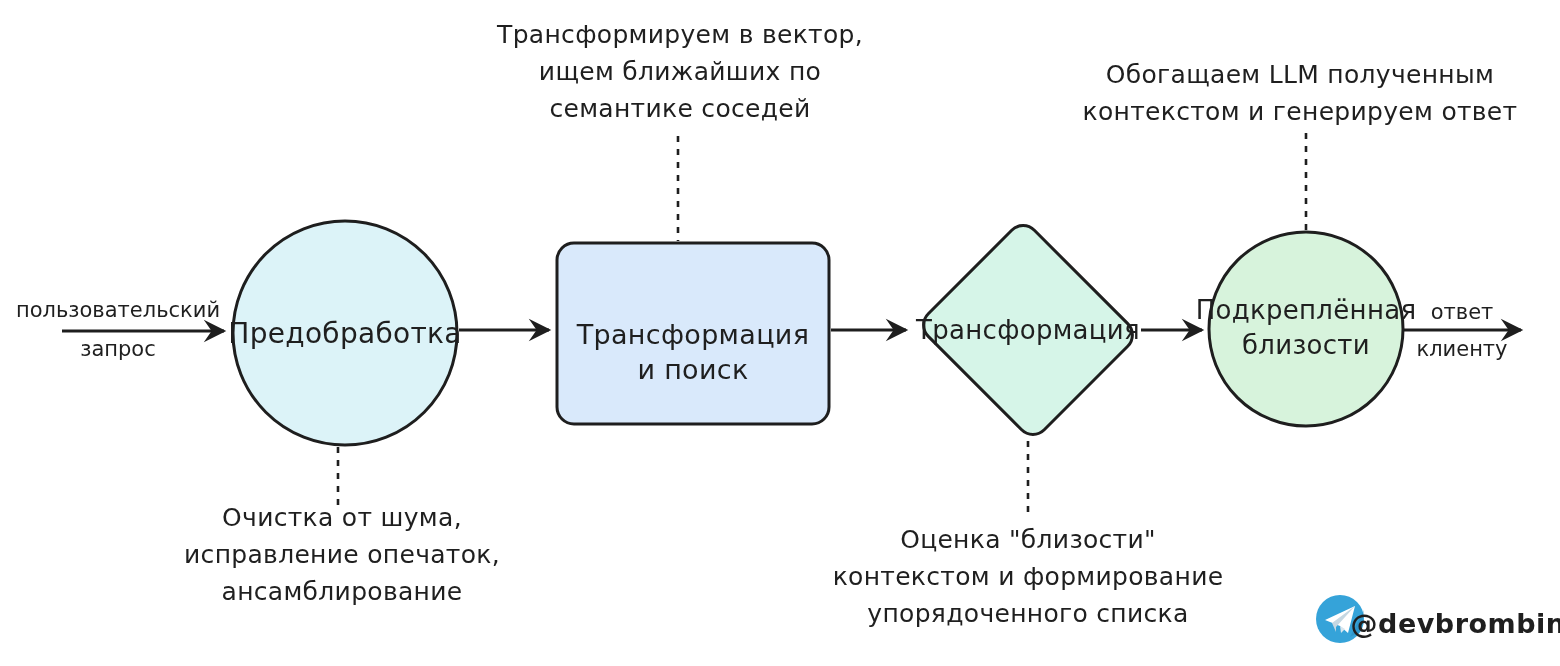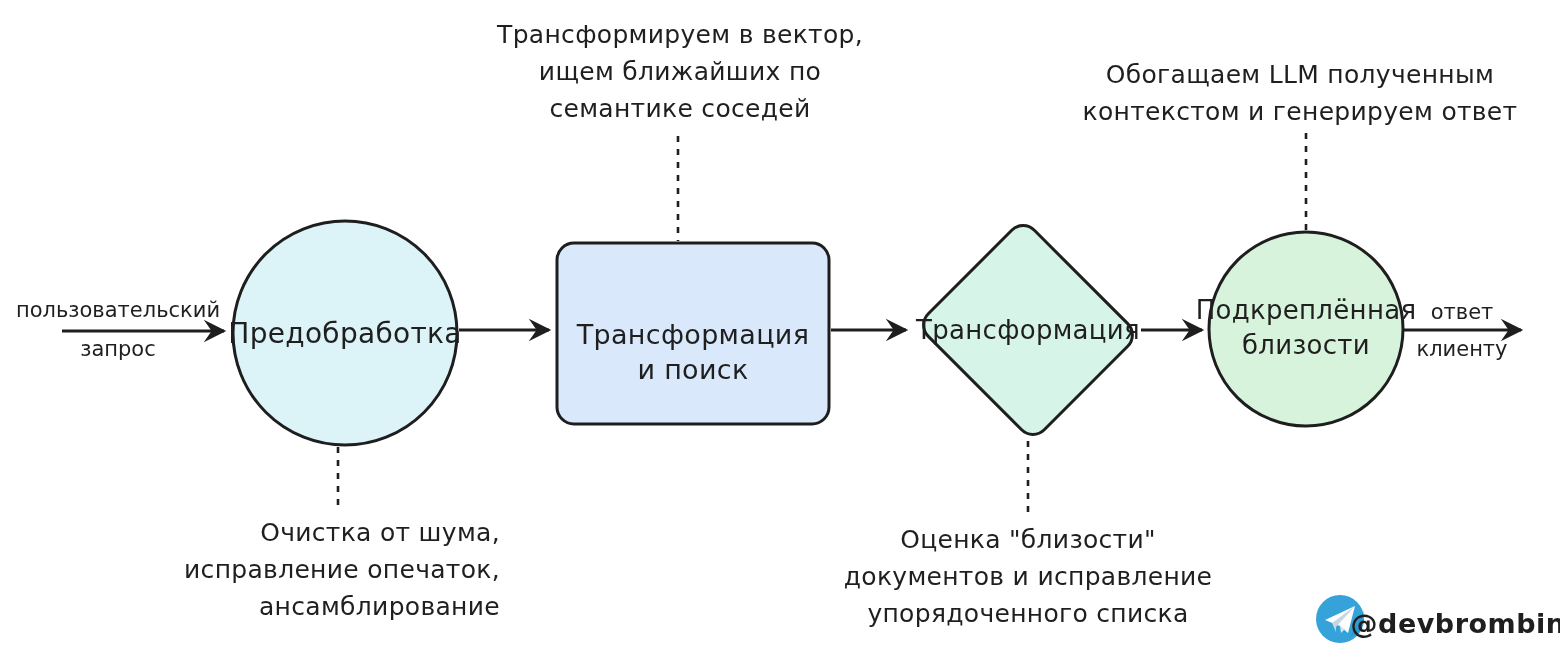--- a/index.html
+++ b/index.html
@@ -97,27 +97,27 @@
     <div>Трансформируем в вектор,</div>
     <div>ищем ближайших по</div>
     <div>семантике соседей</div>
   </div>
 
   <div class="txt ann" style="left:1300px; top:56px;">
     <div>Обогащаем LLM полученным</div>
     <div>контекстом и генерируем ответ</div>
   </div>
 
-  <div class="txt ann" style="left:342px; top:514px;text-align:right;">
+  <div class="txt ann" style="left:342px; top:499px;">
     <div>Очистка от шума,</div>
     <div>исправление опечаток,</div>
     <div>ансамблирование</div>
   </div>
 
   <div class="txt ann" style="left:1028px; top:521px;">
     <div>Оценка "близости"</div>
-    <div>документов и исправление</div>
+    <div>контекстом и формирование</div>
     <div>упорядоченного списка</div>
   </div>
 
   <div class="handle" style="left:1447px; top:623px;margin-left:11px;">@devbrombin</div>
 
 </div>
 
 </body></html>

